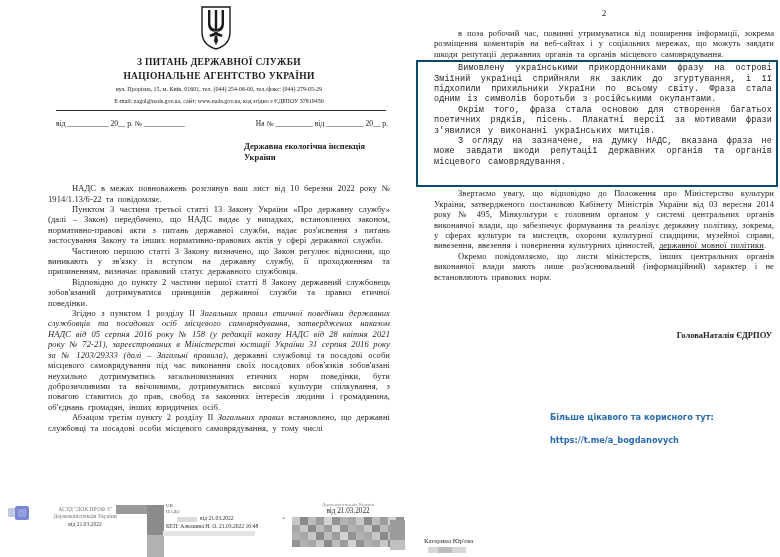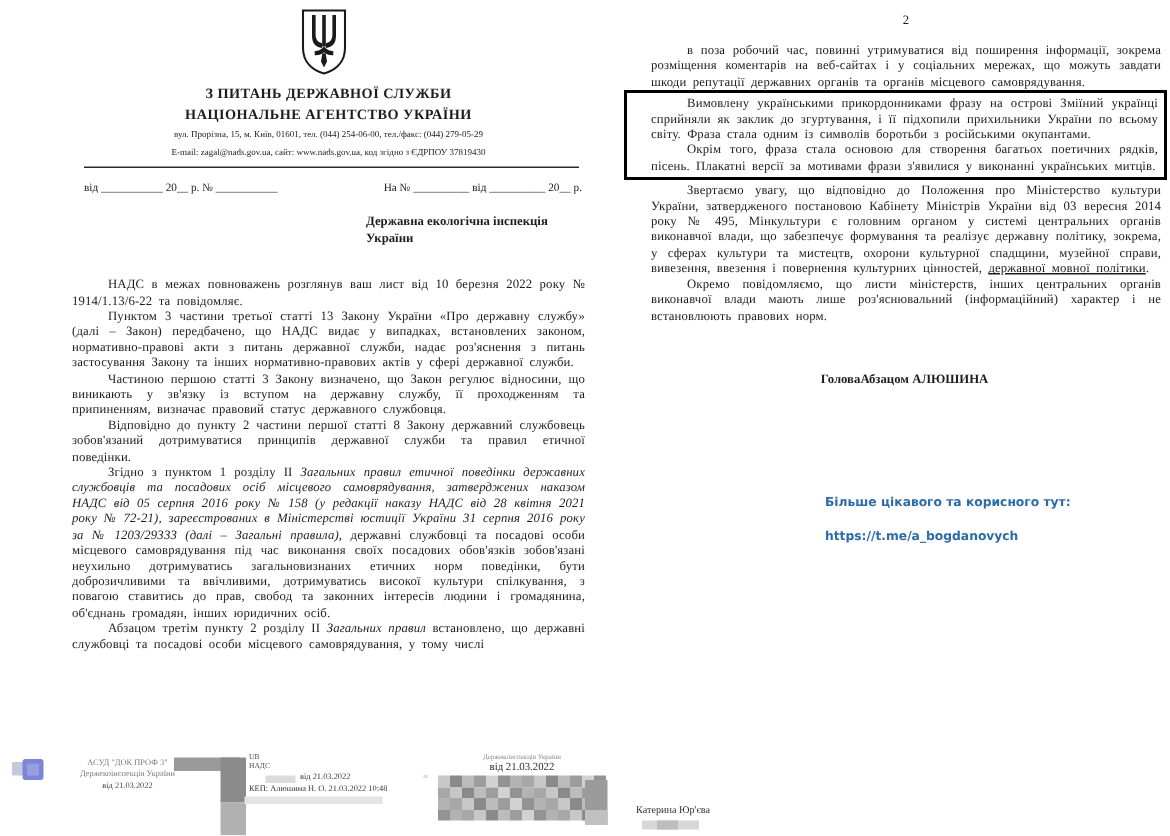--- a/index.html
+++ b/index.html
@@ -22,23 +22,23 @@
   
   .bodytext{margin-top:20px;font-size:8.5px;line-height:10.4px;text-align:justify;
             word-spacing:2px;letter-spacing:.1px;}
   .bodytext p{margin:0;text-indent:24px;}
   .bodytext em{font-style:italic;}
   .ul{text-decoration:underline;}
 
   
   .pagenum{text-align:center;font-size:8.5px;margin-top:4px;}
   .body2{margin-top:10px;}
-  .redbox{border:2px solid #000000;margin:1px -4px 1px -18px;padding:1px 4px 3px 16px;}
-  .sigrow{display:flex;justify-content:center;font-weight:bold;font-size:8.5px;
-          margin-top:32px;padding-right:2px;}
+  .redbox{border:2px solid #0c4a6e;margin:1px -4px 1px -18px;padding:1px 4px 18px 16px;font-family:Liberation Mono, monospace;}
+  .sigrow{display:flex;justify-content:flex-end;font-weight:bold;font-size:8.5px;
+          margin-top:48px;padding-right:2px;}
   .promo{margin:72px 0 0 116px;font-family:"DejaVu Sans", sans-serif;font-weight:bold;
          font-size:8.2px;color:#2a6cb0;}
   .promo div{margin-bottom:13px;}
 
   
   .abs{position:absolute;}
   .stampgrey{color:#7a7a7a;}
   .dp-ico{left:8px;top:506px;width:26px;height:22px;}
   .dp-a{position:absolute;left:0;top:2px;width:9px;height:9px;background:#c2c9dc;border-radius:1px;}
   .dp-b{position:absolute;left:7px;top:0;width:14px;height:14px;background:#7b86d6;border-radius:2px;}
@@ -110,28 +110,29 @@
       </div>
     </div>
 
     <div class="page2">
       <div class="pagenum">2</div>
       <div class="bodytext body2">
         <p>в поза робочий час, повинні утримуватися від поширення інформації, зокрема розміщення коментарів на веб-сайтах і у соціальних мережах, що можуть завдати шкоди репутації державних органів та органів місцевого самоврядування.</p>
         <div class="redbox">
           <p>Вимовлену українськими прикордонниками фразу на острові Зміїний українці сприйняли як заклик до згуртування, і її підхопили прихильники України по всьому світу. Фраза стала одним із символів боротьби з російськими окупантами.</p>
           <p>Окрім того, фраза стала основою для створення багатьох поетичних рядків, пісень. Плакатні версії за мотивами фрази з'явилися у виконанні українських митців.</p>
+          <p>З огляду на зазначене, на думку НАДС, вказана фраза не може завдати шкоди репутації державних органів та органів місцевого самоврядування.</p>
         </div>
         <p><span>Звертаємо увагу, що відповідно до Положення про Міністерство культури України, затвердженого постановою Кабінету Міністрів України від 03 вересня 2014 року № 495, Мінкультури є головним органом у системі центральних органів виконавчої влади, що забезпечує формування та реалізує державну політику, зокрема, у сферах культури та мистецтв, охорони культурної спадщини, музейної справи, вивезення, ввезення і повернення культурних цінностей, </span><span class="ul">державної мовної політики</span><span>.</span></p>
         <p>Окремо повідомляємо, що листи міністерств, інших центральних органів виконавчої влади мають лише роз'яснювальний (інформаційний) характер і не встановлюють правових норм.</p>
       </div>
 
       <div class="sigrow">
         <span>Голова</span>
-        <span>Абзацом АЛЮШИНА</span>
+        <span>Наталія ЄДРПОУ</span>
       </div>
 
       <div class="promo">
         <div>Більше цікавого та корисного тут:</div>
         <div>https://t.me/a_bogdanovych</div>
       </div>
     </div>
   </div>
 
   <div class="abs dp-ico">

